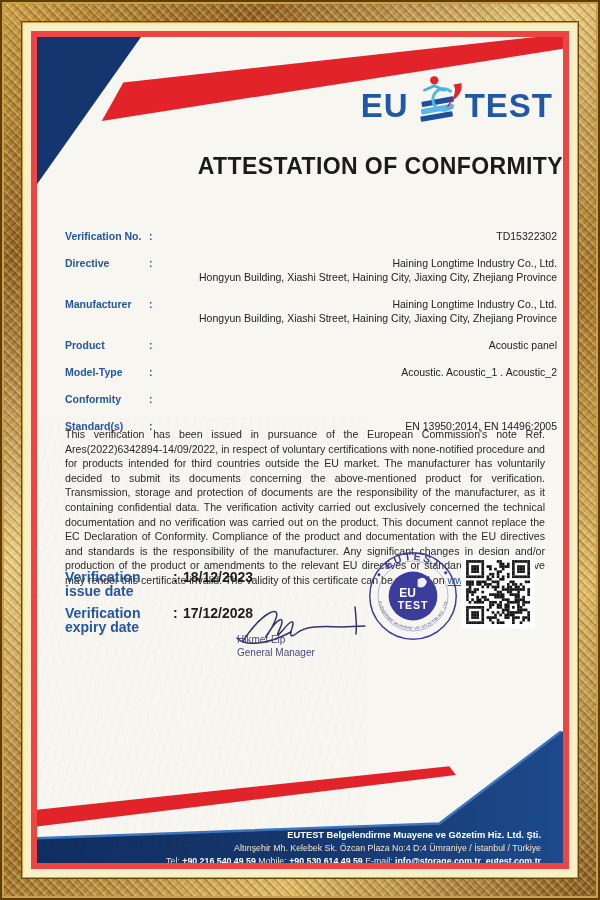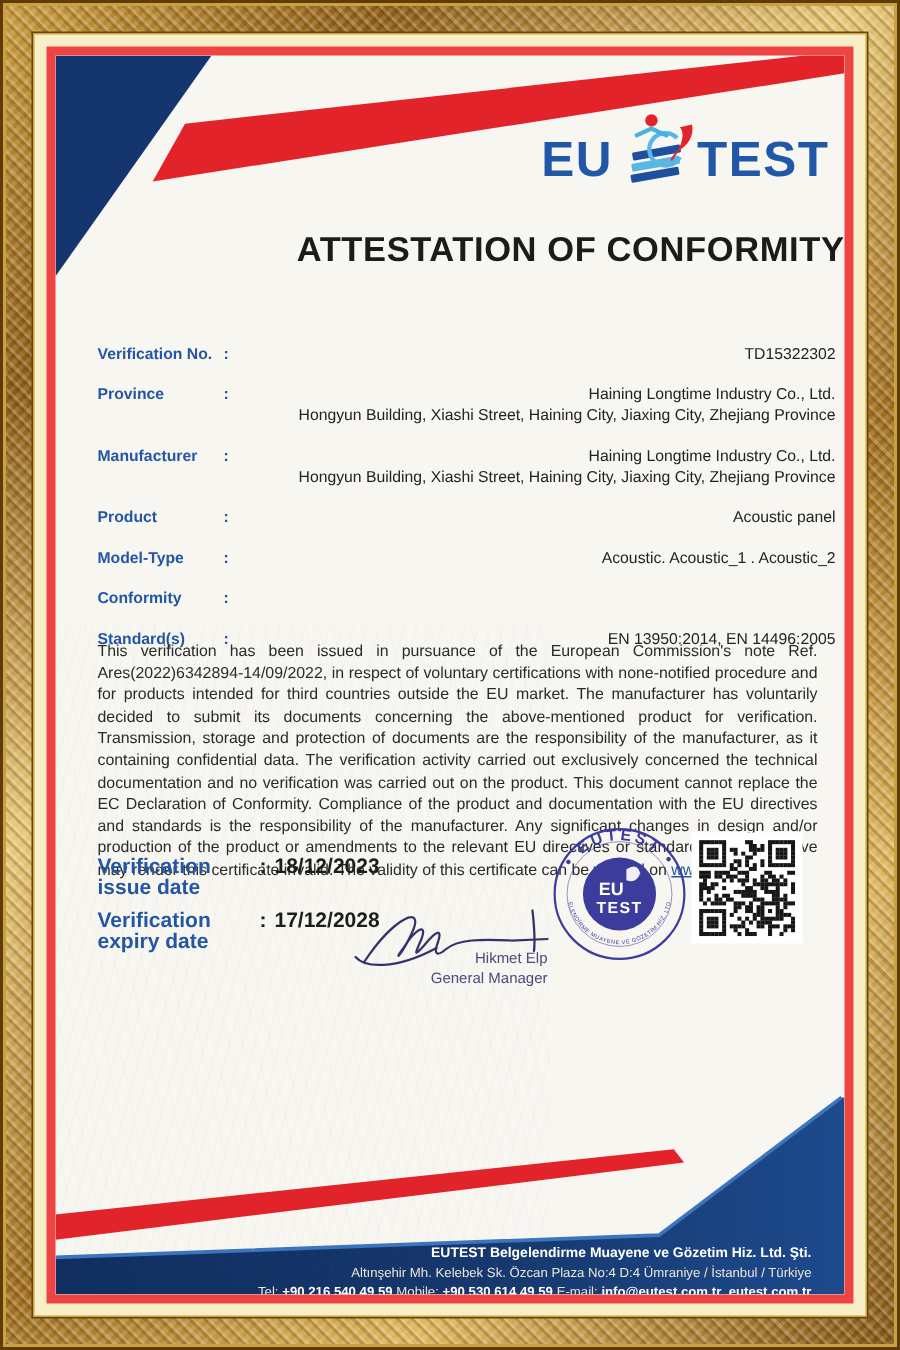--- a/index.html
+++ b/index.html
@@ -32,21 +32,21 @@
   .frow .val{color:#222;text-align:right;}
   .body-text{position:absolute;left:28px;top:390px;width:480px;
     font-size:10.6px;line-height:14.6px;color:#2a2a2a;text-align:justify;}
   .body-text a{color:#2456a4;text-decoration:underline;}
   .dates{position:absolute;left:28px;top:533px;}
   .drow{display:grid;grid-template-columns:108px 10px auto;font-size:14px;line-height:14px;margin-bottom:8px;}
   .drow .lab{color:#2456a4;font-weight:bold;}
   .drow .col{color:#1d1d1d;font-weight:bold;}
   .drow .val{color:#1d1d1d;font-weight:bold;}
   .signature{position:absolute;left:192px;top:562px;width:160px;}
-  .sign-name{position:absolute;left:200px;top:596px;width:128px;text-align:right;
+  .sign-name{position:absolute;left:200px;top:596px;width:128px;text-align:left;
     font-size:10px;color:#4a4a7e;line-height:13px;}
   .stamp{position:absolute;left:330px;top:513px;}
   .qr{position:absolute;left:424px;top:518px;width:74px;height:74px;background:#fff;}
   .footer-text{position:absolute;right:22px;top:792px;text-align:right;line-height:13px;}
   .footer-text .f1{font-size:9.3px;font-weight:bold;color:#ffffff;}
   .footer-text .f2{font-size:8.8px;color:#ece6d8;}
   .footer-text .f3{font-size:8.8px;color:#ece6d8;}
   .footer-text .f3 b{color:#ffffff;}
 </style>
 </head>
@@ -92,21 +92,21 @@
 
       <div class="title">ATTESTATION OF CONFORMITY</div>
 
       <div class="fields">
         <div class="frow">
           <span class="lab">Verification No.</span>
           <span class="col">:</span>
           <span class="val"><span>TD15322302</span><br><span></span></span>
         </div>
         <div class="frow">
-          <span class="lab">Province</span>
+          <span class="lab">Directive</span>
           <span class="col">:</span>
           <span class="val"><span>Haining Longtime Industry Co., Ltd.</span><br><span>Hongyun Building, Xiashi Street, Haining City, Jiaxing City, Zhejiang Province</span></span>
         </div>
         <div class="frow">
           <span class="lab">Manufacturer</span>
           <span class="col">:</span>
           <span class="val"><span>Haining Longtime Industry Co., Ltd.</span><br><span>Hongyun Building, Xiashi Street, Haining City, Jiaxing City, Zhejiang Province</span></span>
         </div>
         <div class="frow">
           <span class="lab">Product</span>
@@ -491,20 +491,20 @@
 
       <div class="footer-text">
         <div class="f1">EUTEST Belgelendirme Muayene ve Gözetim Hiz. Ltd. Şti.</div>
         <div class="f2">Altınşehir Mh. Kelebek Sk. Özcan Plaza No:4 D:4 Ümraniye / İstanbul / Türkiye</div>
         <div class="f3">
           <span>Tel:</span>
           <b>+90 216 540 49 59</b>
           <span>Mobile:</span>
           <b>+90 530 614 49 59</b>
           <span>E-mail:</span>
-          <b>info@eutest.com.tr</b>&nbsp;
+          <b>info@storage.com.tr</b>&nbsp;
           <b>eutest.com.tr</b>
         </div>
       </div>
 
     </div>
   </div>
 </div>
 
 </body></html>

